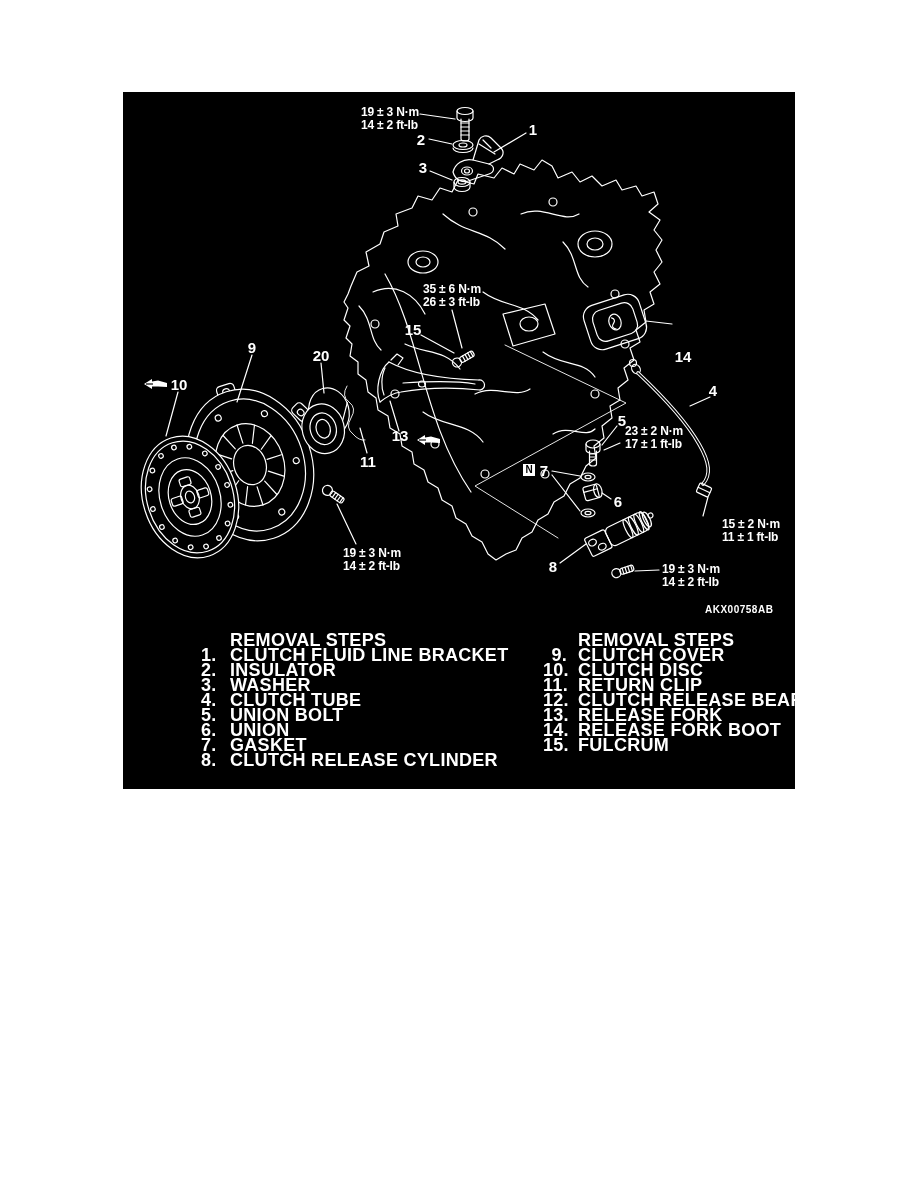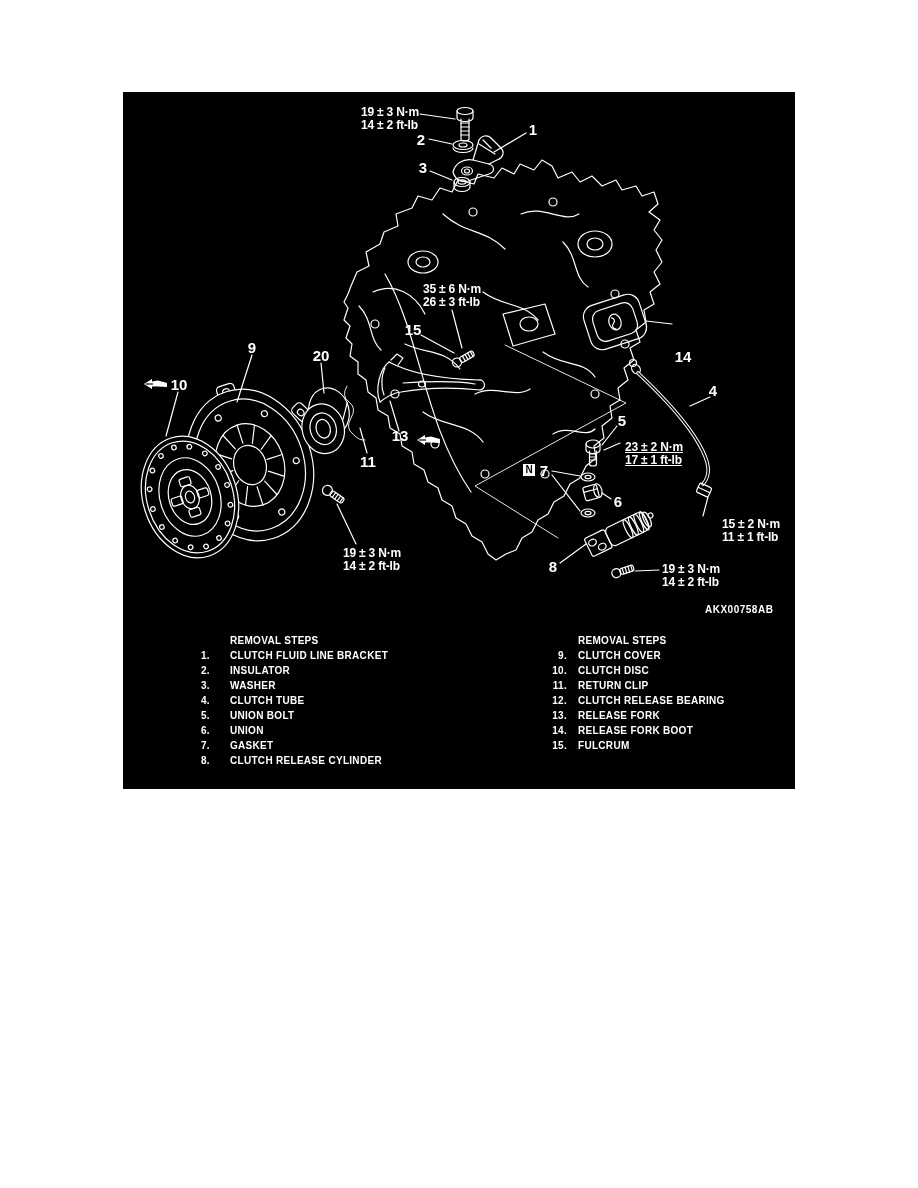--- a/index.html
+++ b/index.html
@@ -24,21 +24,21 @@
   .callout{
     position:absolute;font-weight:bold;font-size:15px;line-height:15px;
     transform:translate(-50%,-50%);white-space:nowrap;
   }
   .nbox{
     position:absolute;width:12px;height:12px;background:#fff;color:#000;
     font-weight:bold;font-size:10px;line-height:12px;text-align:center;
   }
   .gicon{position:absolute;}
   .code{position:absolute;font-weight:bold;font-size:10px;letter-spacing:0.5px;white-space:nowrap;text-align:center;}
-  .steps{position:absolute;font-size:10px;font-weight:bold;line-height:15px;letter-spacing:0.3px;white-space:nowrap;}
+  .steps{position:absolute;font-size:18px;font-weight:bold;line-height:15px;letter-spacing:0.3px;white-space:nowrap;}
   .steps .title{margin-left:29px;}
   .steps .row{display:flex;}
   .steps-left .num{width:20px;margin-right:9px;}
   .steps-right .title{margin-left:35px;}
   .steps-right .num{width:24px;margin-right:11px;text-align:right;}
 </style>
 </head>
 <body>
 
 <div class="figure">
@@ -275,21 +275,21 @@
   </svg>
 
   <div class="torque" style="left:238px;top:14px;">
     <div>19 ± 3 N·m</div>
     <div>14 ± 2 ft-lb</div>
   </div>
   <div class="torque" style="left:300px;top:191px;">
     <div>35 ± 6 N·m</div>
     <div>26 ± 3 ft-lb</div>
   </div>
-  <div class="torque" style="left:502px;top:349px;text-decoration:underline;">
+  <div class="torque" style="left:502px;top:333px;">
     <div>23 ± 2 N·m</div>
     <div>17 ± 1 ft-lb</div>
   </div>
   <div class="torque" style="left:599px;top:426px;">
     <div>15 ± 2 N·m</div>
     <div>11 ± 1 ft-lb</div>
   </div>
   <div class="torque" style="left:539px;top:471px;">
     <div>19 ± 3 N·m</div>
     <div>14 ± 2 ft-lb</div>

